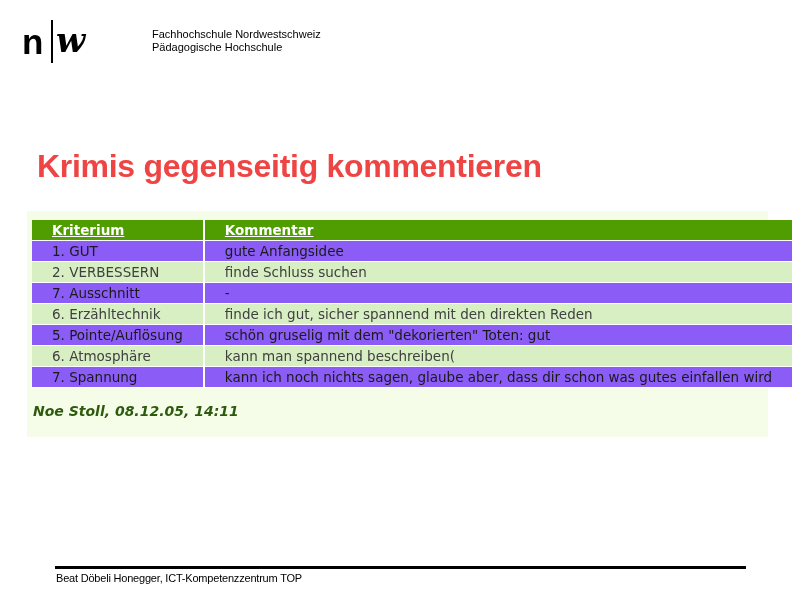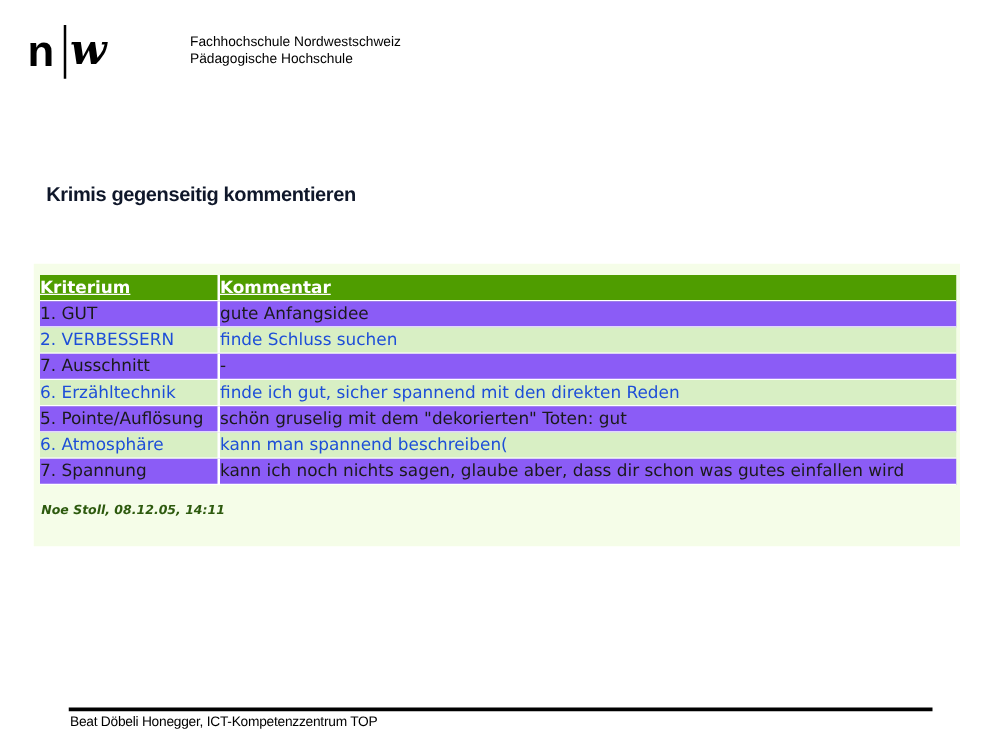--- a/index.html
+++ b/index.html
@@ -2,30 +2,30 @@
 <html><head>
 <meta charset="utf-8">
 <style>
   html, body { margin:0; padding:0; }
   body { width:800px; height:600px; background:#ffffff; position:relative; overflow:hidden; font-family:"DejaVu Sans", sans-serif; }
   .logo { position:absolute; left:22px; top:20px; height:44px; }
   .logo-n { position:absolute; left:0; top:4px; font-family:"Liberation Sans", sans-serif; font-weight:bold; font-size:35px; line-height:36px; color:#000; }
   .logo-bar { position:absolute; left:29px; top:0px; width:2px; height:43px; background:#000; }
   .logo-w { position:absolute; left:34px; top:0px; font-family:"DejaVu Serif", serif; font-style:italic; font-weight:bold; font-size:34px; line-height:40px; color:#000; }
   .inst { position:absolute; left:110px; top:28px; font-family:"Liberation Sans", sans-serif; font-size:11px; line-height:13px; color:#000;margin-left:42px; }
-  .title { position:absolute; left:37px; top:148px; font-family:"Liberation Sans", sans-serif; font-weight:bold; font-size:16px; color:#0f172a; letter-spacing:-0.3px; }
+  .title { position:absolute; left:37px; top:148px; font-family:"Liberation Sans", sans-serif; font-weight:bold; font-size:32px; color:#ef4444; letter-spacing:-0.3px; }
   .panel { position:absolute; left:27px; top:211px; width:741px; height:226px; background:#f5fde8; }
   table.crit { position:absolute; left:5px; top:9px; border-collapse:separate; border-spacing:0; width:733px; font-size:13.5px; }
-  table.crit th, table.crit td { height:20px; padding:0 0; text-align:left; white-space:nowrap; border-bottom:1px solid #ffffff; }
+  table.crit th, table.crit td { height:20px; padding:0 20px; text-align:left; white-space:nowrap; border-bottom:1px solid #ffffff; }
   table.crit th { background:#4f9d00; color:#ffffff; font-weight:bold; text-decoration:underline; }
   table.crit td.c1 { width:142px; border-right:2px solid #ffffff; }
   table.crit th.c1 { border-right:2px solid #ffffff; }
   tr.odd td { background:#8b5cf6; color:#1a1a1a; }
-  tr.even td { background:#d8efc4; color:#1d4ed8;margin-left:18px; }
-  .sig { position:absolute; left:6px; top:192px; font-weight:bold; font-style:italic; font-size:10px; color:#2d5a0e; }
+  tr.even td { background:#d8efc4; color:#404040;margin-left:18px; }
+  .sig { position:absolute; left:6px; top:192px; font-weight:bold; font-style:italic; font-size:14px; color:#2d5a0e; }
   .footline { position:absolute; left:55px; top:566px; width:691px; height:3px; background:#000; }
   .footer { position:absolute; left:56px; top:572px; font-family:Liberation Sans, sans-serif; font-size:11px; color:#000; letter-spacing:-0.2px; }
 </style>
 </head>
 <body>
 
 <div class="logo">
   <span class="logo-n">n</span>
   <span class="logo-bar"></span>
   <span class="logo-w">w</span>

